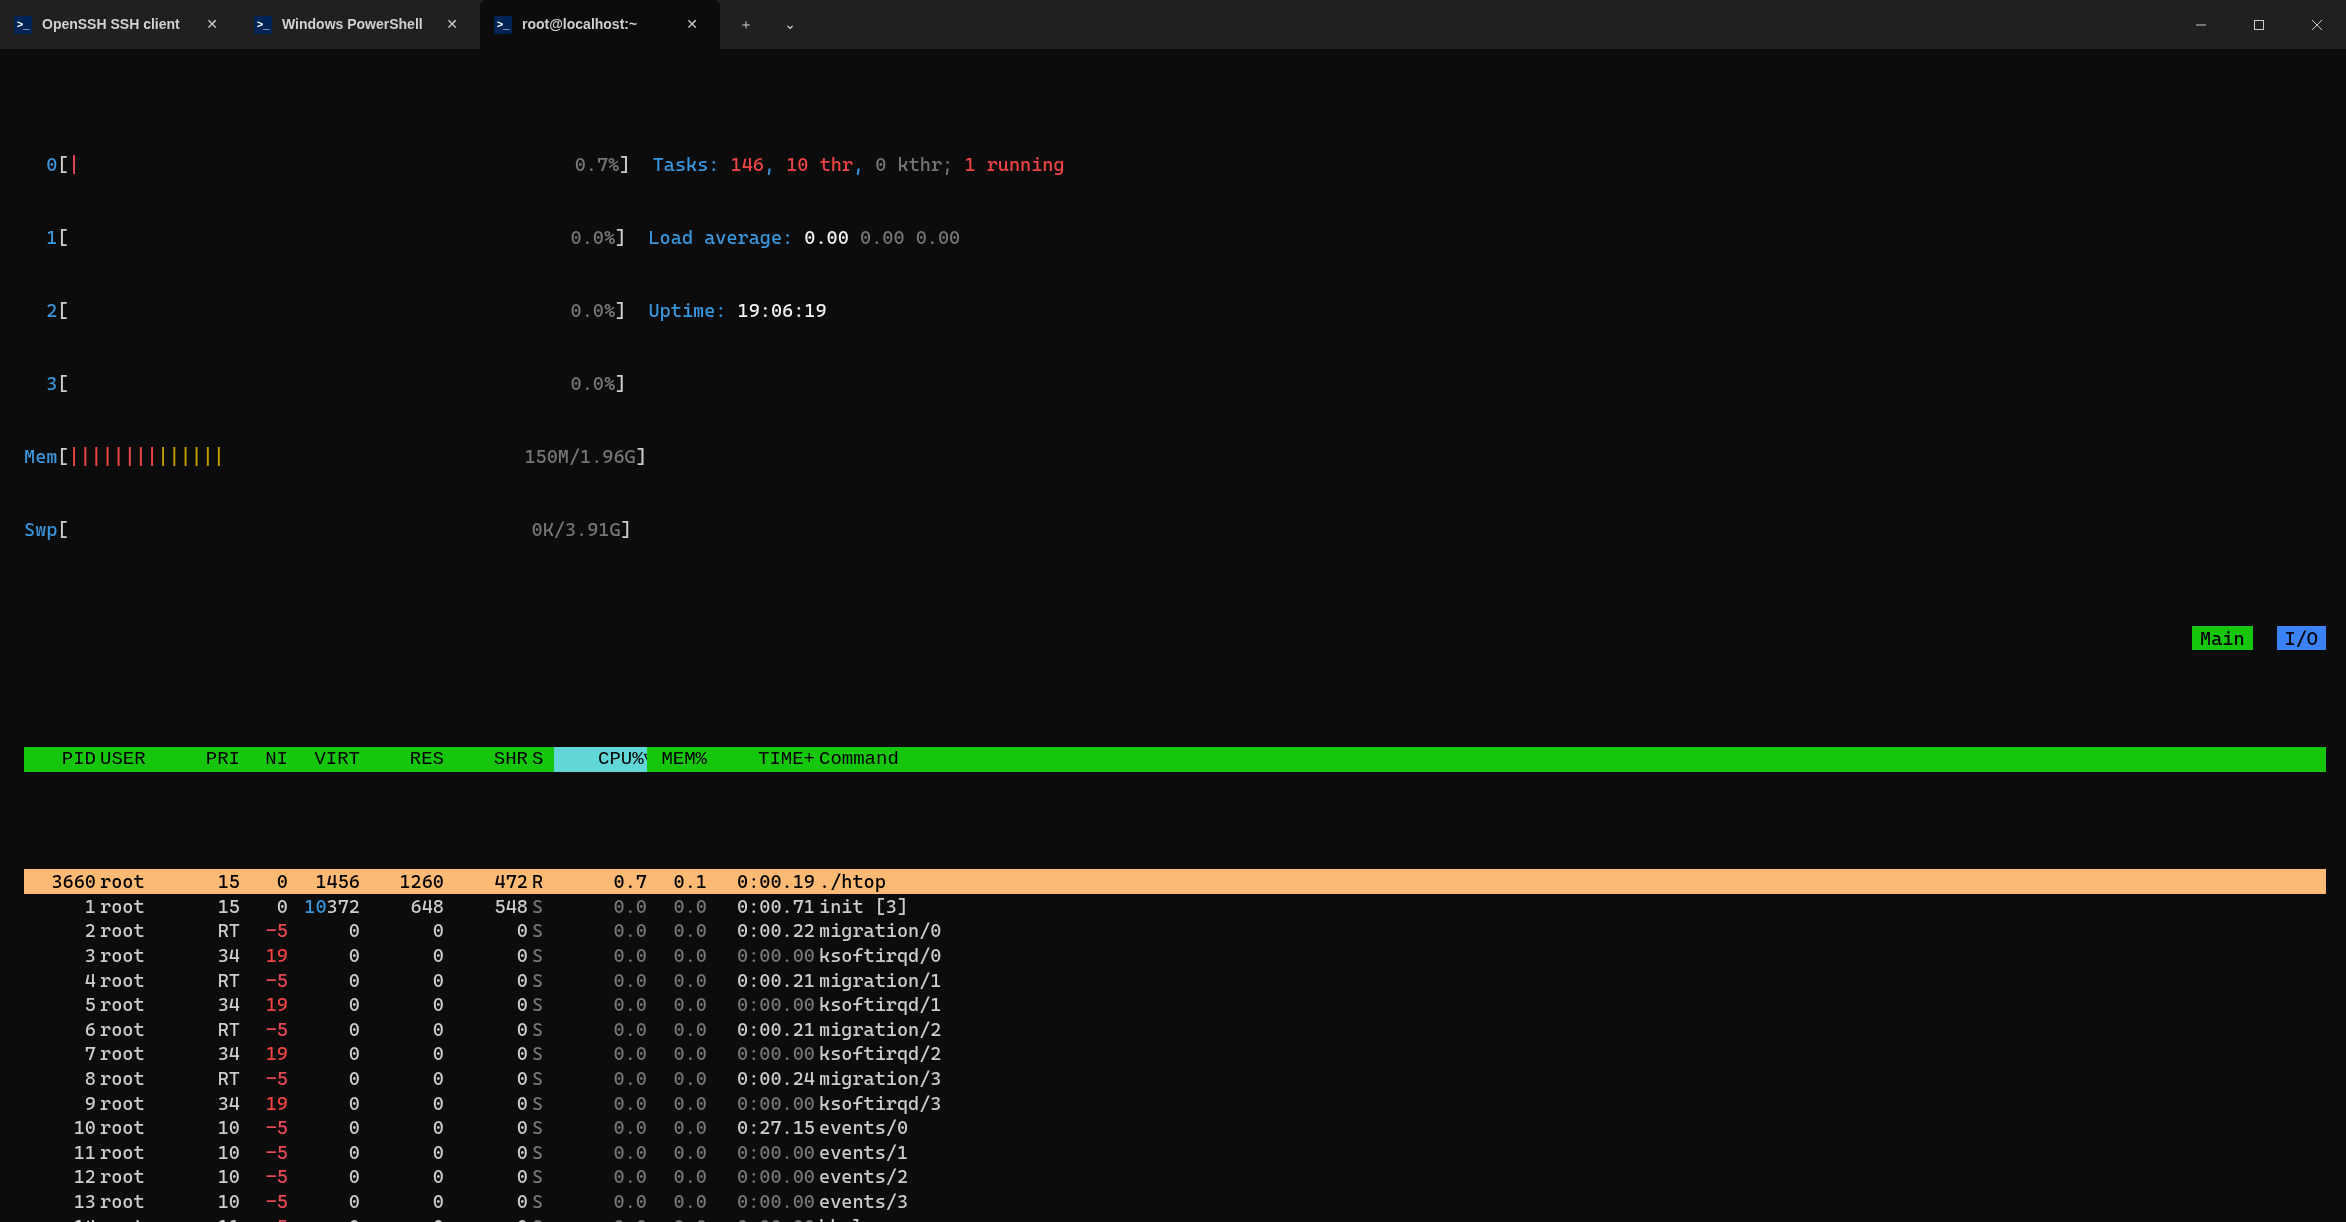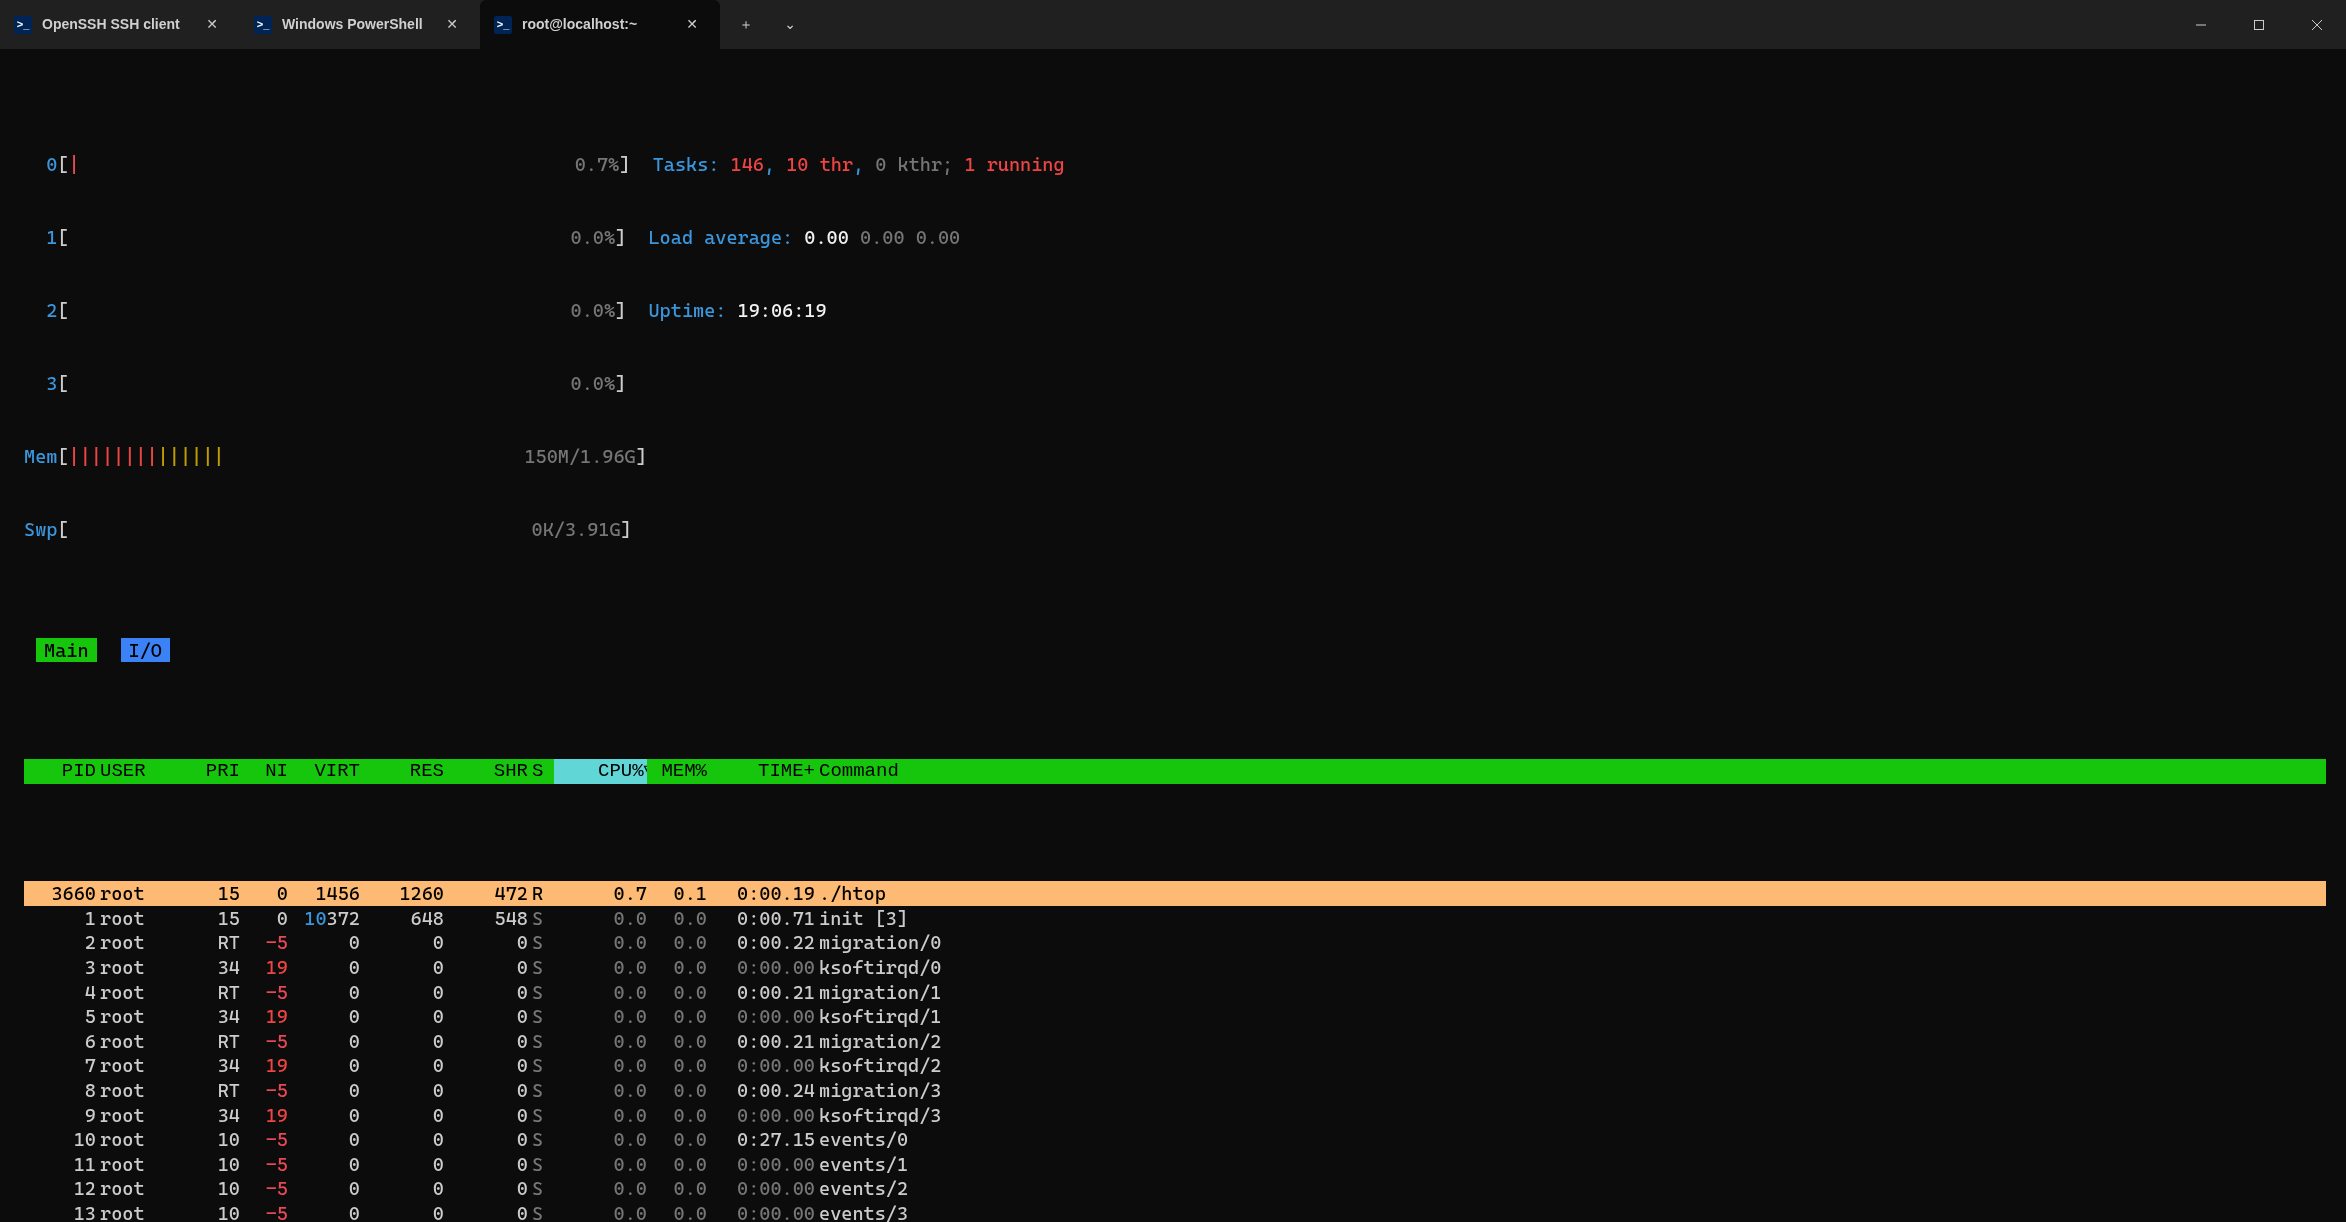--- a/index.html
+++ b/index.html
@@ -86,21 +86,21 @@
   }
   .cyan { color: #3a96dd; }
   .green { color: #ef4444; }
   .red { color: #e74856; }
   .yellow { color: #c19c00; }
   .white { color: #cccccc; }
   .bwhite { color: #f2f2f2; }
   .gray { color: #767676; }
   .bg-green { background: #16c60c; color: #000; }
   .bg-blue { background: #3b82f6; color: #000; }
-  .tabs-bar { display: flex; margin-top: 24px; }
+  .tabs-bar { display: flex; margin-top: 12px; justify-content: flex-end; }
   .htab { padding: 0 8px; }
   .header-row {
     background: #16c60c;
     color: #000;
     display: flex;
     height: 24.6px;
     font-family: Liberation Mono, monospace;
   }
   .sel-row {
     background: #fdba74;

